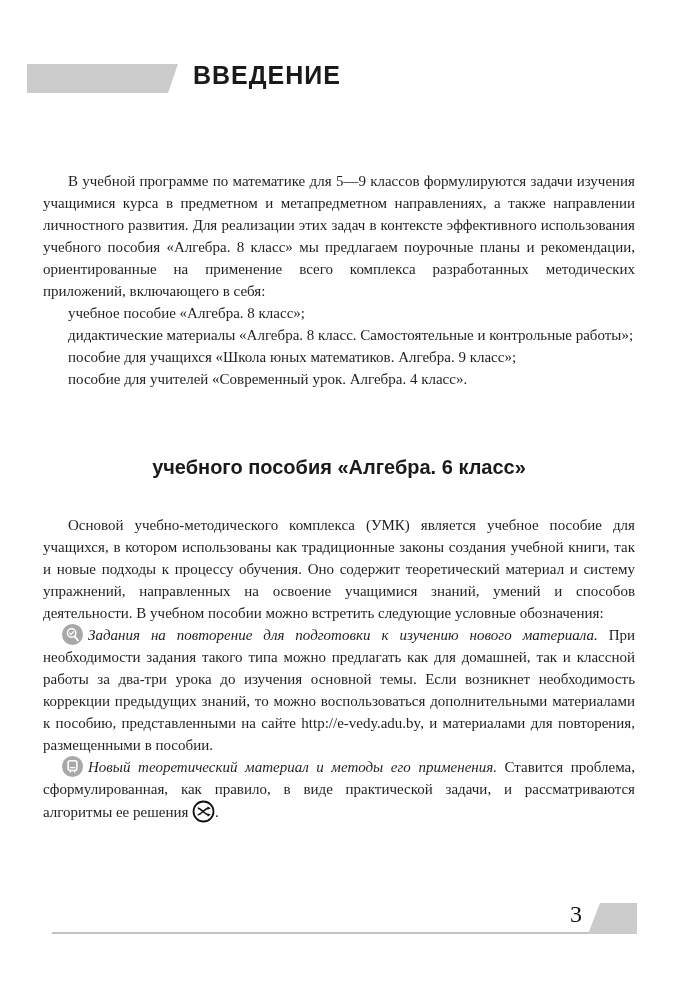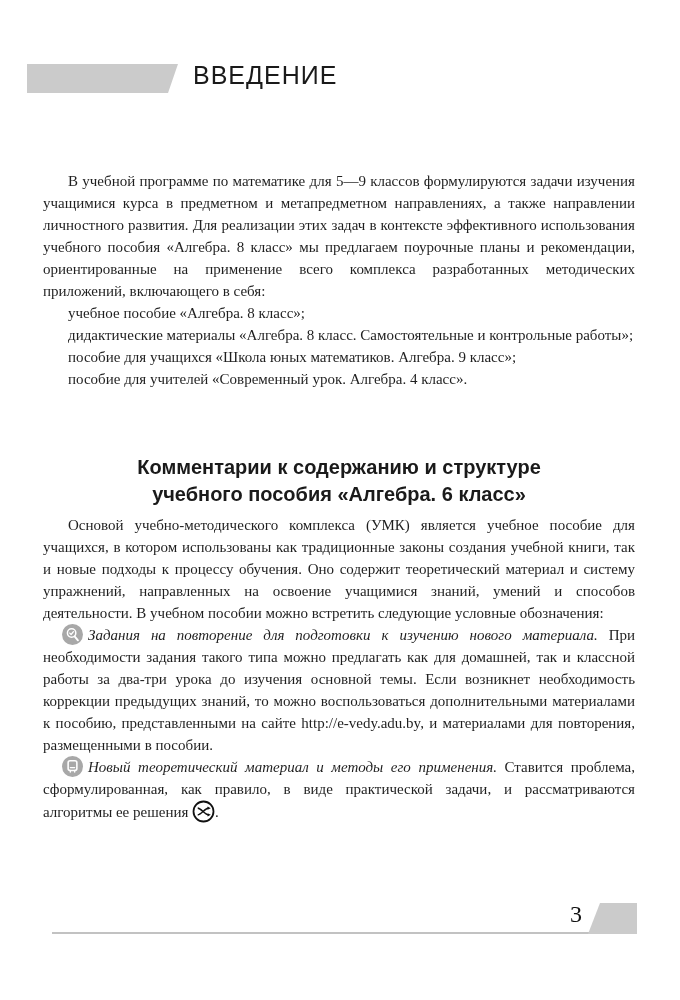--- a/index.html
+++ b/index.html
@@ -15,21 +15,21 @@
   }
   
   .header-tab{
     position:absolute;left:27px;top:64px;width:151px;height:29px;
     background:var(--accent_gray);
     clip-path:polygon(0 0,100% 0,calc(100% - 10px) 100%,0 100%);
   }
   .page-title{
     position:absolute;left:193px;top:61px;
     font-family:"Liberation Sans","DejaVu Sans",sans-serif;
-    font-weight:normal;font-size:25px;letter-spacing:1px;color:#1a1a1a;
+    font-weight:bold;font-size:25px;letter-spacing:1px;color:#1a1a1a;
   }
   
   .textblock{
     position:absolute;left:43px;width:592px;
     font-size:15px;line-height:22px;text-align:justify;
   }
   .block-a{top:170px;}
   .block-b{top:514px;font-family:Liberation Serif, serif;}
   .para{margin:0;text-indent:25px;}
   .legend{text-indent:19px;}
@@ -67,21 +67,20 @@
 
   <div class="textblock block-a">
     <p class="para">В учебной программе по математике для 5—9 классов формулируются задачи изучения учащимися курса в предметном и метапредметном направлениях, а также направлении личностного развития. Для реализации этих задач в контексте эффективного использования учебного пособия «Алгебра. 8 класс» мы предлагаем поурочные планы и рекомендации, ориентированные на применение всего комплекса разработанных методических приложений, включающего в себя:</p>
     <p class="para">учебное пособие «Алгебра. 8 класс»;</p>
     <p class="para">дидактические материалы «Алгебра. 8 класс. Самостоятельные и контрольные работы»;</p>
     <p class="para">пособие для учащихся «Школа юных математиков. Алгебра. 9 класс»;</p>
     <p class="para">пособие для учителей «Современный урок. Алгебра. 4 класс».</p>
   </div>
 
   <div class="section-heading">
-    <div>Комментарии к содержанию и структуре</div>
     <div>учебного пособия «Алгебра. 6 класс»</div>
   </div>
 
   <div class="textblock block-b">
     <p class="para">Основой учебно-методического комплекса (УМК) является учебное пособие для учащихся, в котором использованы как традиционные законы создания учебной книги, так и новые подходы к процессу обучения. Оно содержит теоретический материал и систему упражнений, направленных на освоение учащимися знаний, умений и способов деятельности. В учебном пособии можно встретить следующие условные обозначения:</p>
 
     <p class="para legend">
       <span class="licon"><svg viewBox="0 0 24 24" xmlns="http://www.w3.org/2000/svg">
         <circle cx="12" cy="12" r="12" fill="var(--icon_gray)"></circle>
         <circle cx="11" cy="10.3" r="4.8" fill="none" stroke="#ffffff" stroke-width="1.7"></circle>

